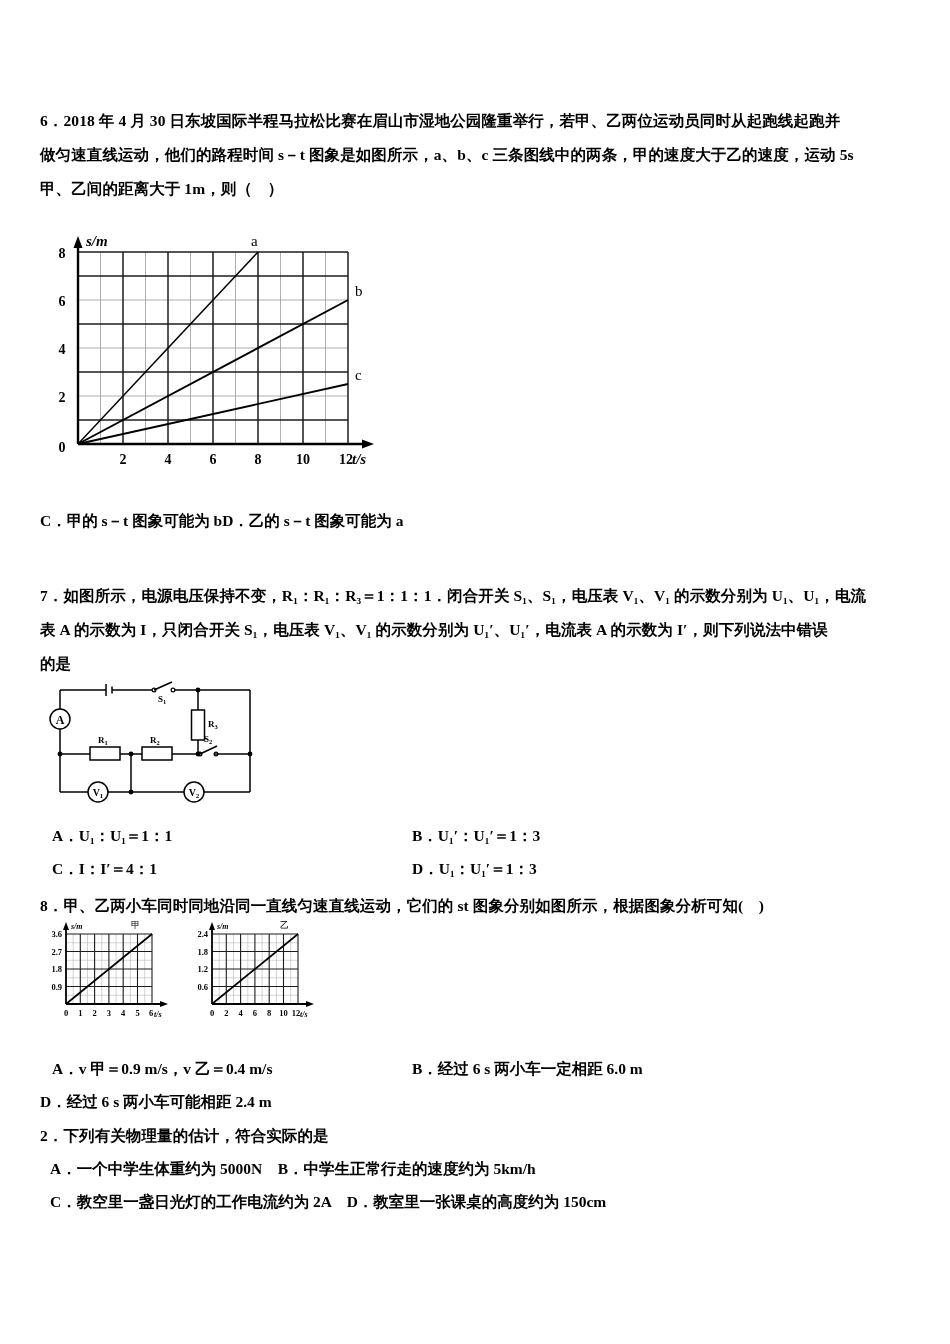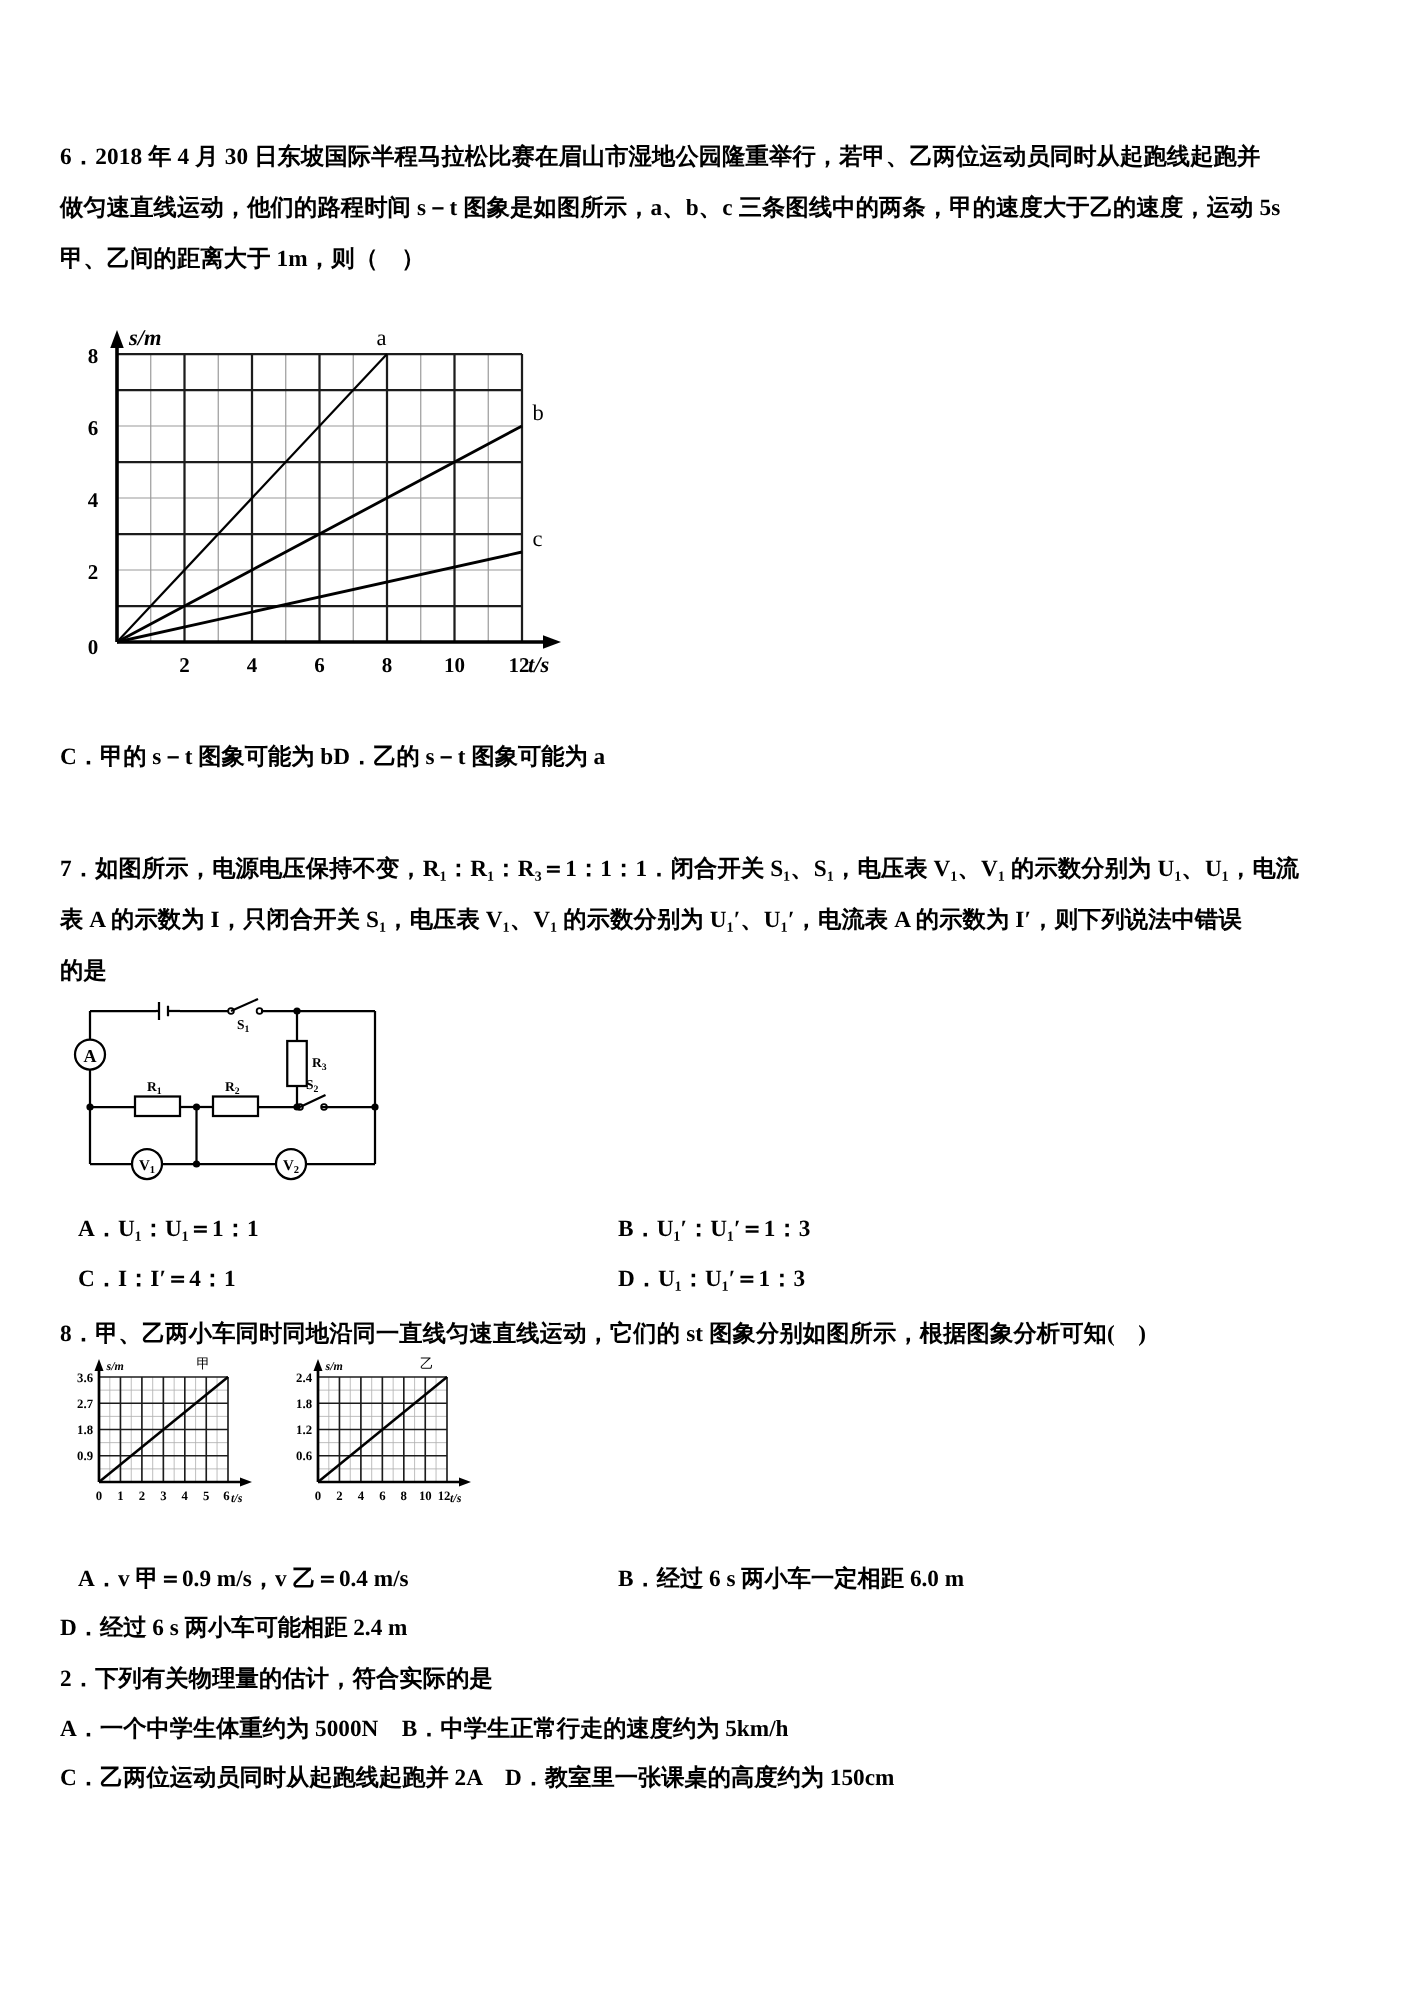--- a/index.html
+++ b/index.html
@@ -10,21 +10,21 @@
   body {
     width: 950px;
     height: 1344px;
     font-family: "Liberation Serif", "DejaVu Serif", serif;
     color: #000000;
     position: relative;
     overflow: hidden;
   }
   .page {
     position: absolute;
-    left: 0; top: 0;
+    left: 0; top: 16px;
     width: 950px;
     height: 1158px;
   }
   .q-block {
     position: absolute;
     left: 40px;
     width: 878px;
   }
   .q-text {
     font-size: 15.5px;
@@ -389,22 +389,22 @@
       <div class="opt-col-b">B．经过 6 s 两小车一定相距 6.0 m</div>
     </div>
     <div class="opt-row">
       <div class="opt-col-b">D．经过 6 s 两小车可能相距 2.4 m</div>
     </div>
   </div>
 
   <div class="q-block" style="top:1103px;">
     <div class="q-text">2．下列有关物理量的估计，符合实际的是</div>
   </div>
-  <div class="q-block" style="top:1136px;">
+  <div class="q-block" style="top:1136px;margin-left:10px;">
     <div class="opt-row">
       <div class="opt-full">A．一个中学生体重约为 5000N　B．中学生正常行走的速度约为 5km/h</div>
     </div>
     <div class="opt-row">
-      <div class="opt-full">C．乙两位运动员同时从起跑线起跑并 2A　D．教室里一张课桌的高度约为 150cm</div>
+      <div class="opt-full">C．教空里一盏日光灯的工作电流约为 2A　D．教室里一张课桌的高度约为 150cm</div>
     </div>
   </div>
 
 </div>
 
 </body></html>

